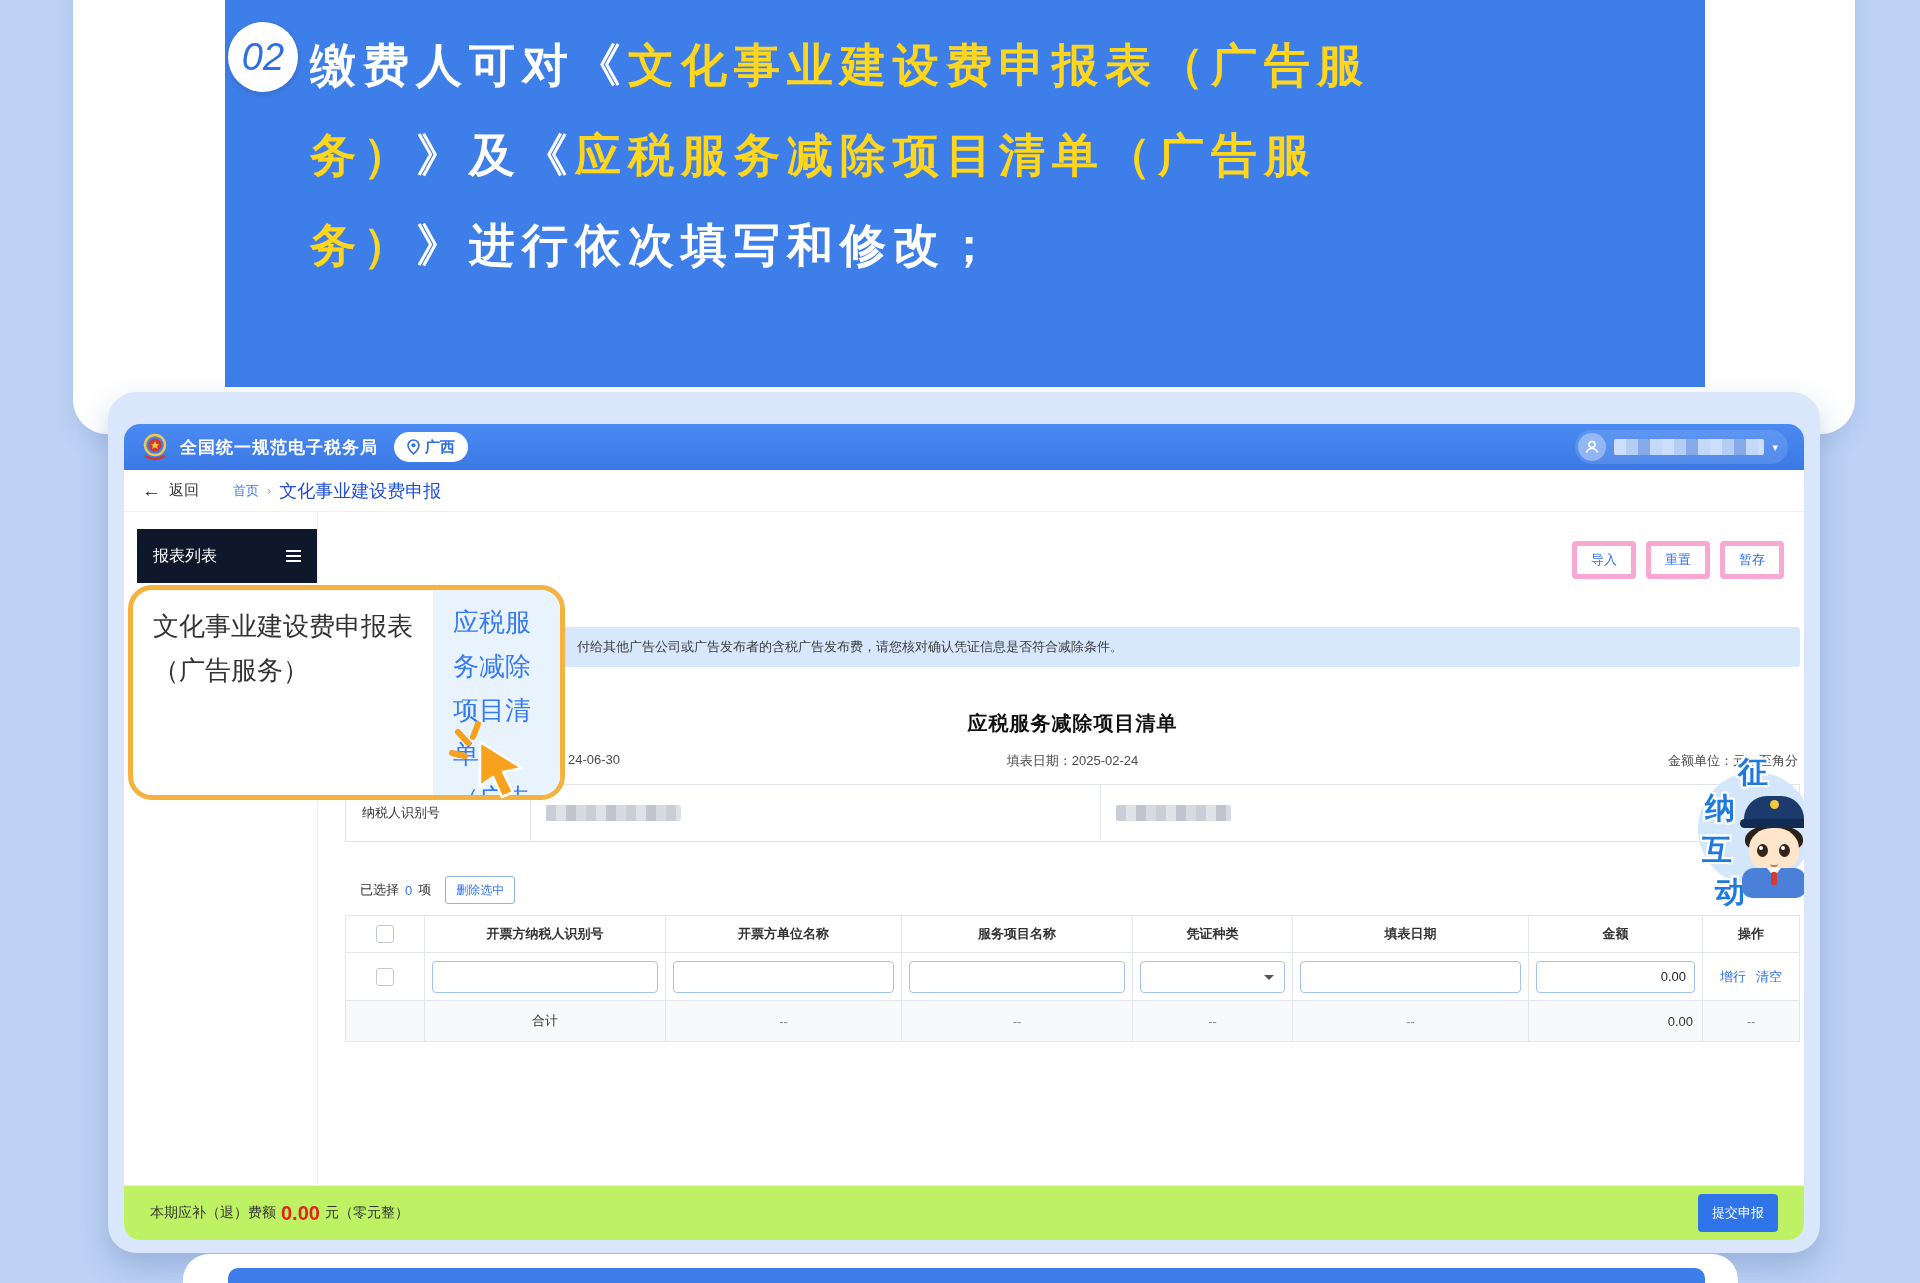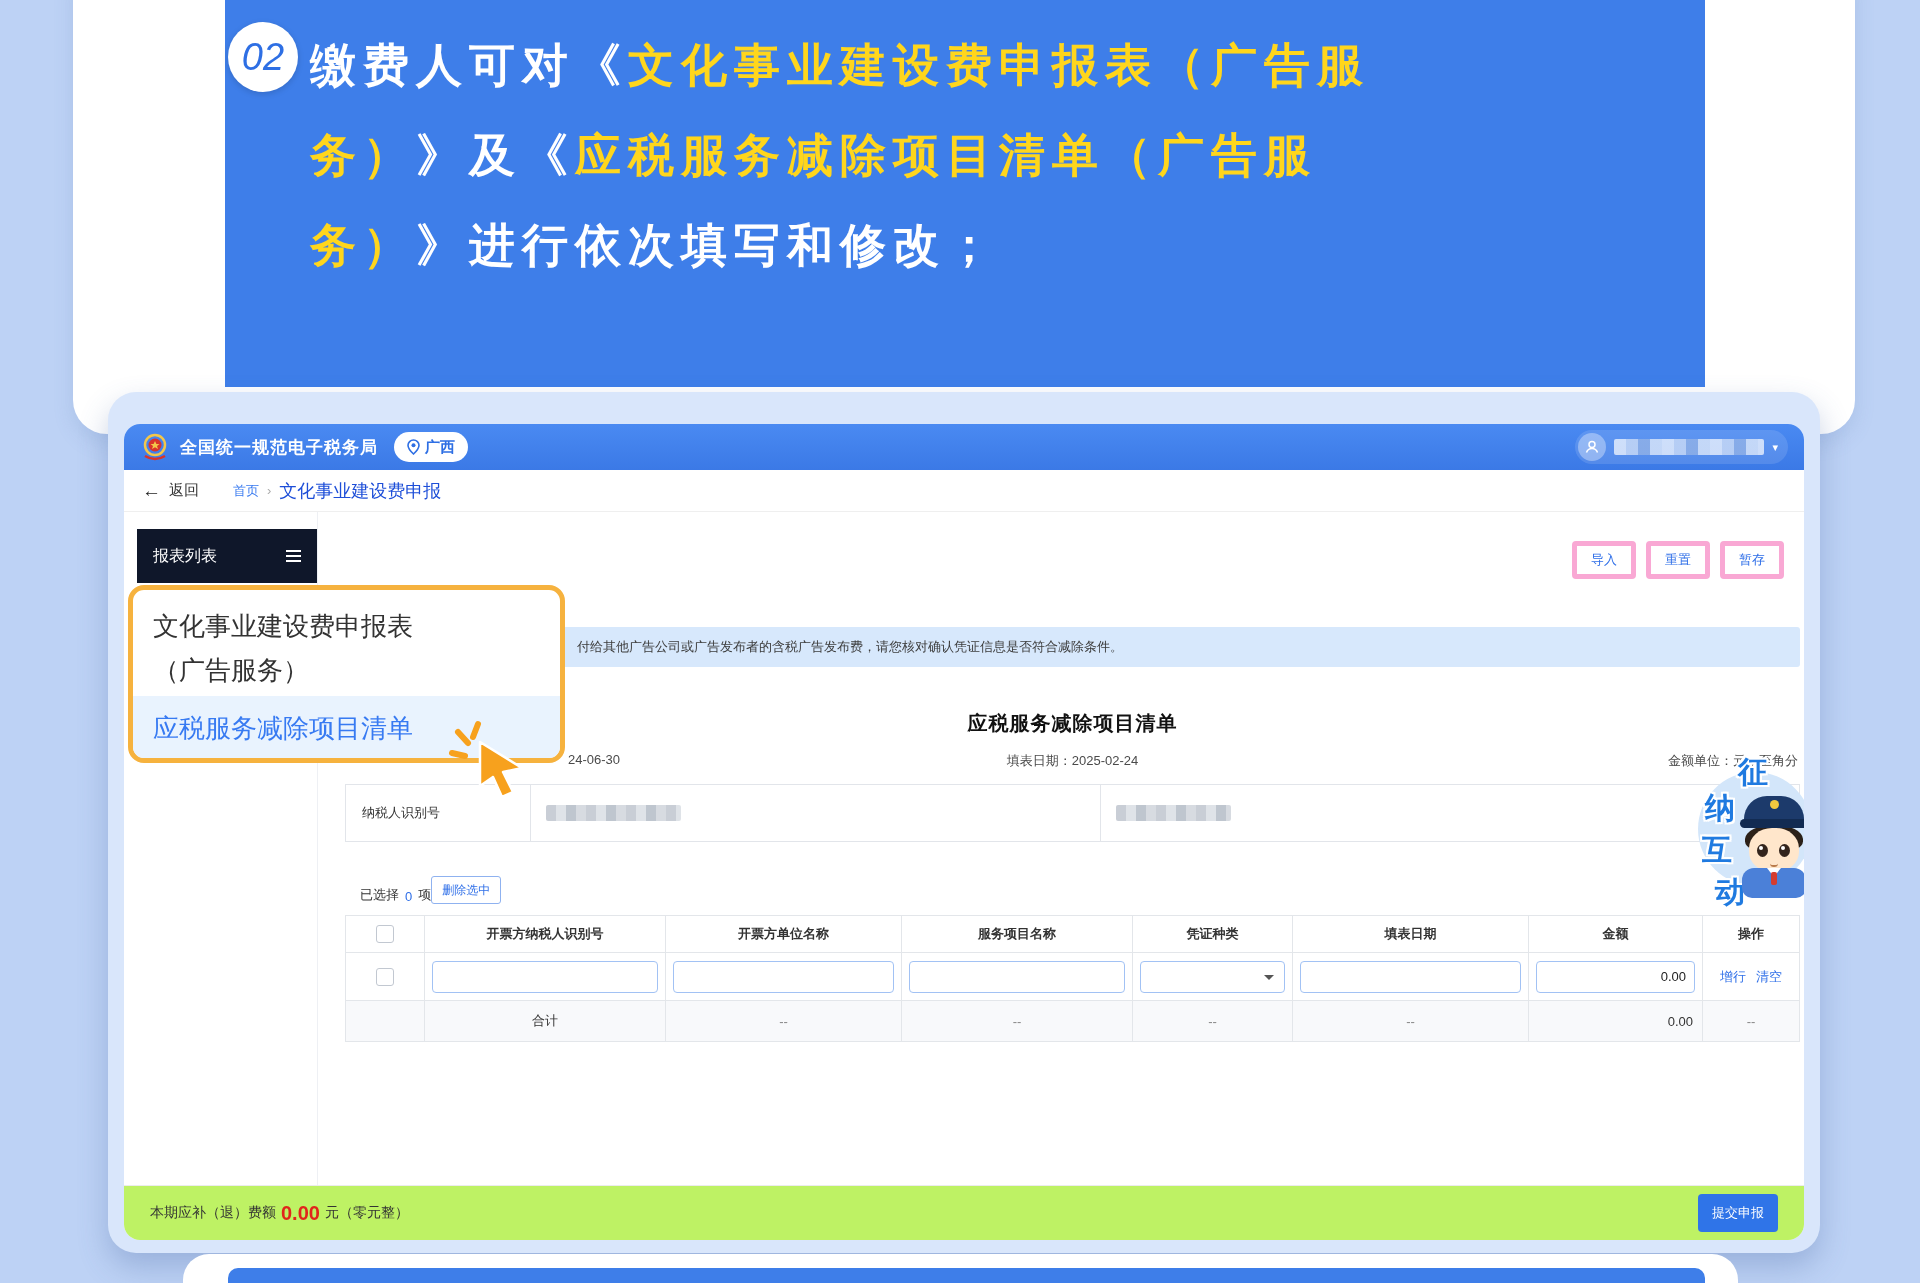--- a/index.html
+++ b/index.html
@@ -79,25 +79,25 @@
             box-sizing:border-box;display:flex}
   .tp-cell{border-right:1px solid #e2e5ea;display:flex;align-items:center;box-sizing:border-box;height:100%}
   .tp-cell.last{border-right:none;flex:1}
   .tpw1{width:185px;padding-left:16px;font-size:13px;color:#333}
   .tpw2{width:570px}
   .tpw3{width:180px;padding-left:16px;font-size:13px;color:#333}
   .gray-mosaic{height:16px;border-radius:2px;margin-left:15px;
                background:repeating-linear-gradient(90deg,#c9ced6 0 10px,#dfe3e8 10px 20px,#bfc6cf 20px 30px,#d7dbe1 30px 40px)}
   .id-mosaic{width:135px}.name-mosaic{width:115px}
 
-  .sel-row{position:absolute;left:221px;top:452px;width:1455px;height:28px;display:flex;align-items:flex-end;
+  .sel-row{position:absolute;left:221px;top:452px;width:1455px;height:28px;display:flex;align-items:center;
            font-size:13px;color:#333}
   .sel-prefix{margin-left:15px}
   .sel-count{color:#2f6fe8;margin:0 6px}
-  .del-btn{height:26px;padding:0 10px;border:1px solid #8fb2f0;border-radius:3px;
+  .del-btn{margin-left:14px;height:26px;padding:0 10px;border:1px solid #8fb2f0;border-radius:3px;
            color:#2f6fe8;font-size:12px;display:flex;align-items:center;background:#fff;cursor:pointer}
 
   .grid{position:absolute;left:221px;top:491px;width:1455px;border:1px solid #e3e6ea;box-sizing:border-box}
   .grow{display:flex}
   .cell{border-right:1px solid #e3e6ea;border-bottom:1px solid #e3e6ea;box-sizing:border-box;
         display:flex;align-items:center;justify-content:center;font-size:13px;color:#333;background:#fff}
   .cell.cl{border-right:none}
   .c1{width:79px}.c2{width:241px}.c3{width:236px}.c4{width:231px}.c5{width:160px}.c6{width:236px}.c7{width:174px}
   .c8{flex:1}
   .hrow .cell{height:37px;font-weight:700}
@@ -137,22 +137,22 @@
   .o-eye{position:absolute;top:16px;width:11px;height:13px;background:#33241c;border-radius:50%}
   .o-eye:after{content:"";position:absolute;left:2px;top:2px;width:4px;height:4px;background:#fff;border-radius:50%}
   .o-eye.l{left:8px}.o-eye.r{left:30px}
   .o-mouth{position:absolute;left:21px;top:32px;width:8px;height:5px;border-bottom:2px solid #b97a4a;border-radius:50%}
   .o-body{position:absolute;left:10px;top:72px;width:64px;height:30px;background:#4b80d8;border-radius:12px 12px 10px 10px}
   .o-collar{position:absolute;left:25px;top:0;width:0;height:0;border-left:7px solid transparent;
             border-right:7px solid transparent;border-top:9px solid #fff}
   .o-tie{position:absolute;left:29px;top:4px;width:6px;height:13px;background:#d43c30;border-radius:2px}
 
   
-  .hl-box{position:absolute;left:4px;top:161px;width:437px;height:178px;background:#fff;border:5px solid #f6b23e;
-          border-radius:16px;box-sizing:border-box;z-index:20;display:flex;flex-direction:column;overflow:hidden}
+  .hl-box{position:absolute;left:4px;top:161px;width:437px;height:215px;background:#fff;border:5px solid #f6b23e;
+          border-radius:24px;box-sizing:border-box;z-index:20;display:flex;flex-direction:row;overflow:hidden}
   .hl-item1{padding:14px 20px 4px;font-size:26px;color:#333;line-height:44px}
   .hl-item2{flex:1;background:#e9f3fe;padding:10px 20px;font-size:26px;color:#377af2;line-height:44px}
   .click-cursor{position:absolute;left:324px;top:296px;width:92px;height:92px;z-index:21}
 </style>
 </head>
 <body>
 
 <div class="poster-top"></div>
 
 <div class="banner">

